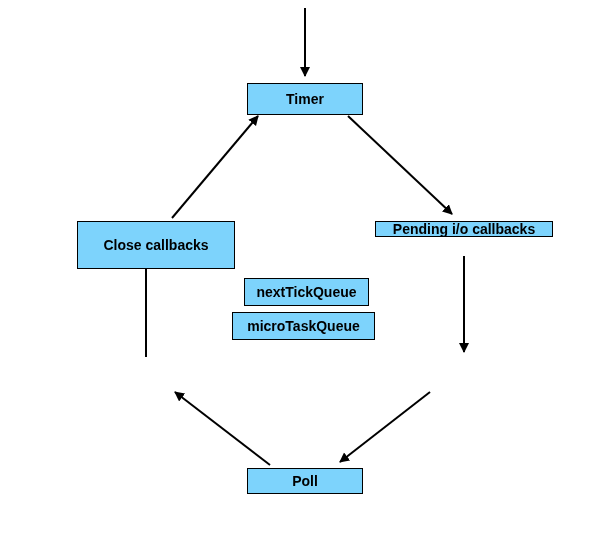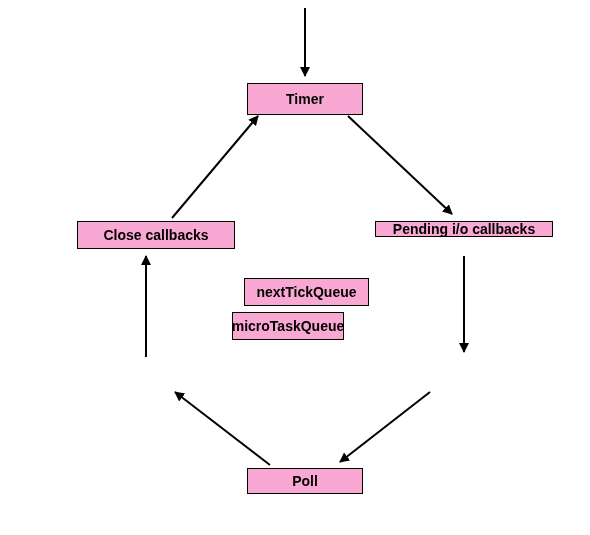--- a/index.html
+++ b/index.html
@@ -12,21 +12,21 @@
   }
   .canvas {
     position: relative;
     width: 590px;
     height: 535px;
   }
   .node {
     position: absolute;
     border: 1px solid #000;
     border-radius: 0;
-    background: #f9a8d4;
+    background: #7dd3fc;
     box-sizing: border-box;
     display: flex;
     align-items: center;
     justify-content: center;
     font-weight: 700;
     font-size: 14px;
     color: #000;
     padding: 6px 8px;
   }
   svg.arrows {
@@ -56,17 +56,17 @@
         <line x1="430" y1="392" x2="340" y2="462" marker-end="url(#arrowhead)"></line>
         <line x1="270" y1="465" x2="175" y2="392" marker-end="url(#arrowhead)"></line>
         <line x1="146" y1="357" x2="146" y2="256" marker-end="url(#arrowhead)"></line>
         <line x1="172" y1="218" x2="258" y2="116" marker-end="url(#arrowhead)"></line>
       </g>
   </svg>
 
   <div class="node" id="node-timer" style="left: 247px; top: 83px; width: 116px; height: 32px;">Timer</div>
   <div class="node" id="node-pending" style="left: 375px; top: 221px; width: 178px; height: 16px; text-align: center;">Pending i/o callbacks</div>
   <div class="node" id="node-poll" style="left: 247px; top: 468px; width: 116px; height: 26px;">Poll</div>
-  <div class="node" id="node-close" style="left: 77px; top: 221px; width: 158px; height: 28px;">Close callbacks</div>
+  <div class="node" id="node-close" style="left: 77px; top: 221px; width: 158px; height: 48px;">Close callbacks</div>
   <div class="node" id="node-nextTick" style="left: 232px; top: 278px; width: 125px; height: 28px; margin-left: 12px;">nextTickQueue</div>
-  <div class="node" id="node-microTask" style="left: 232px; top: 312px; width: 112px; height: 28px;">microTaskQueue</div>
+  <div class="node" id="node-microTask" style="left: 232px; top: 312px; width: 143px; height: 28px;">microTaskQueue</div>
 
 </div>
 
 </body></html>

